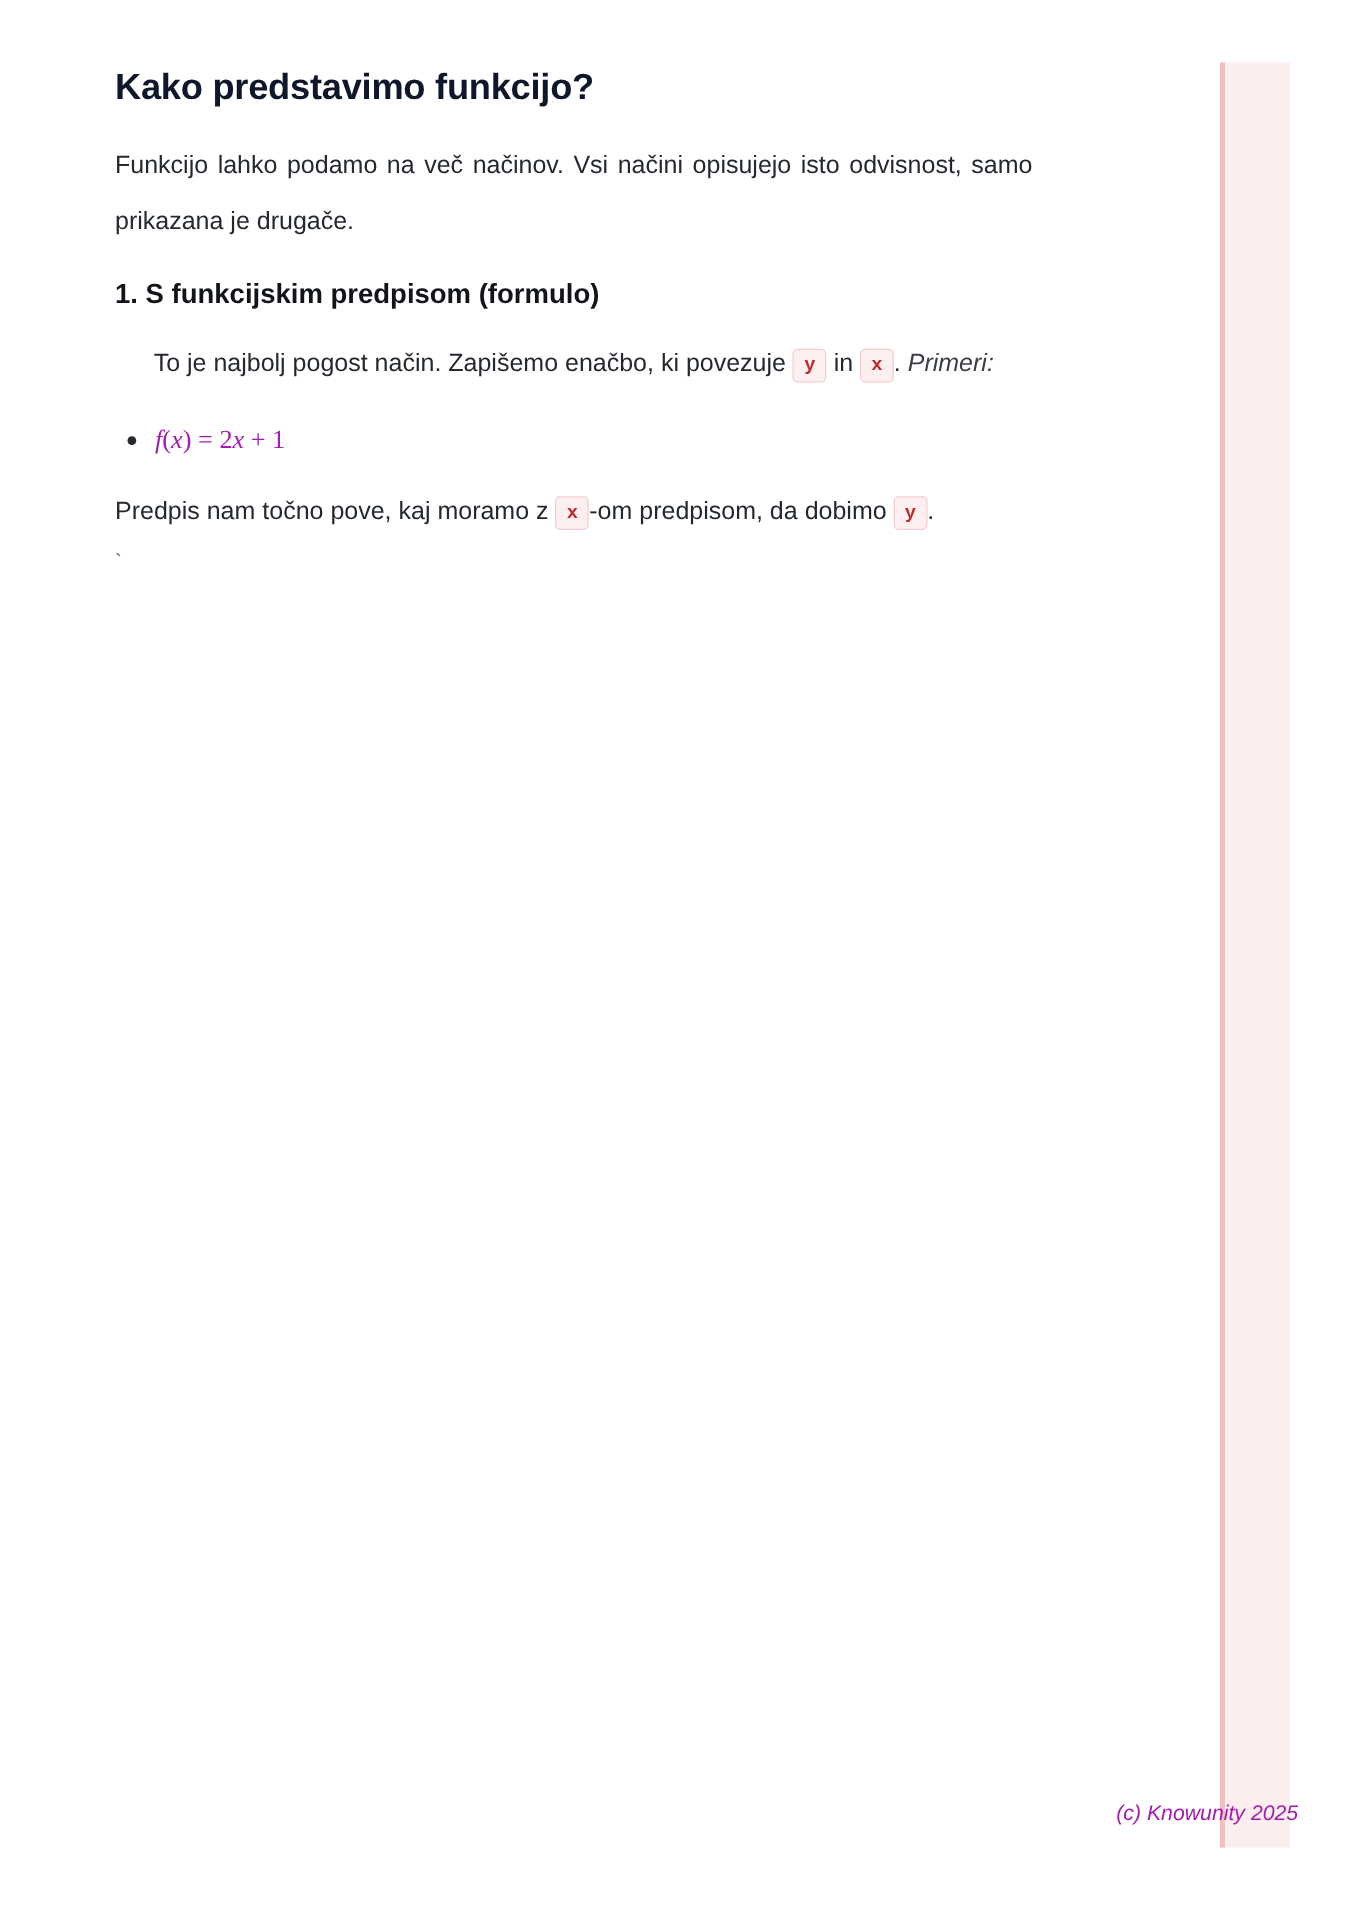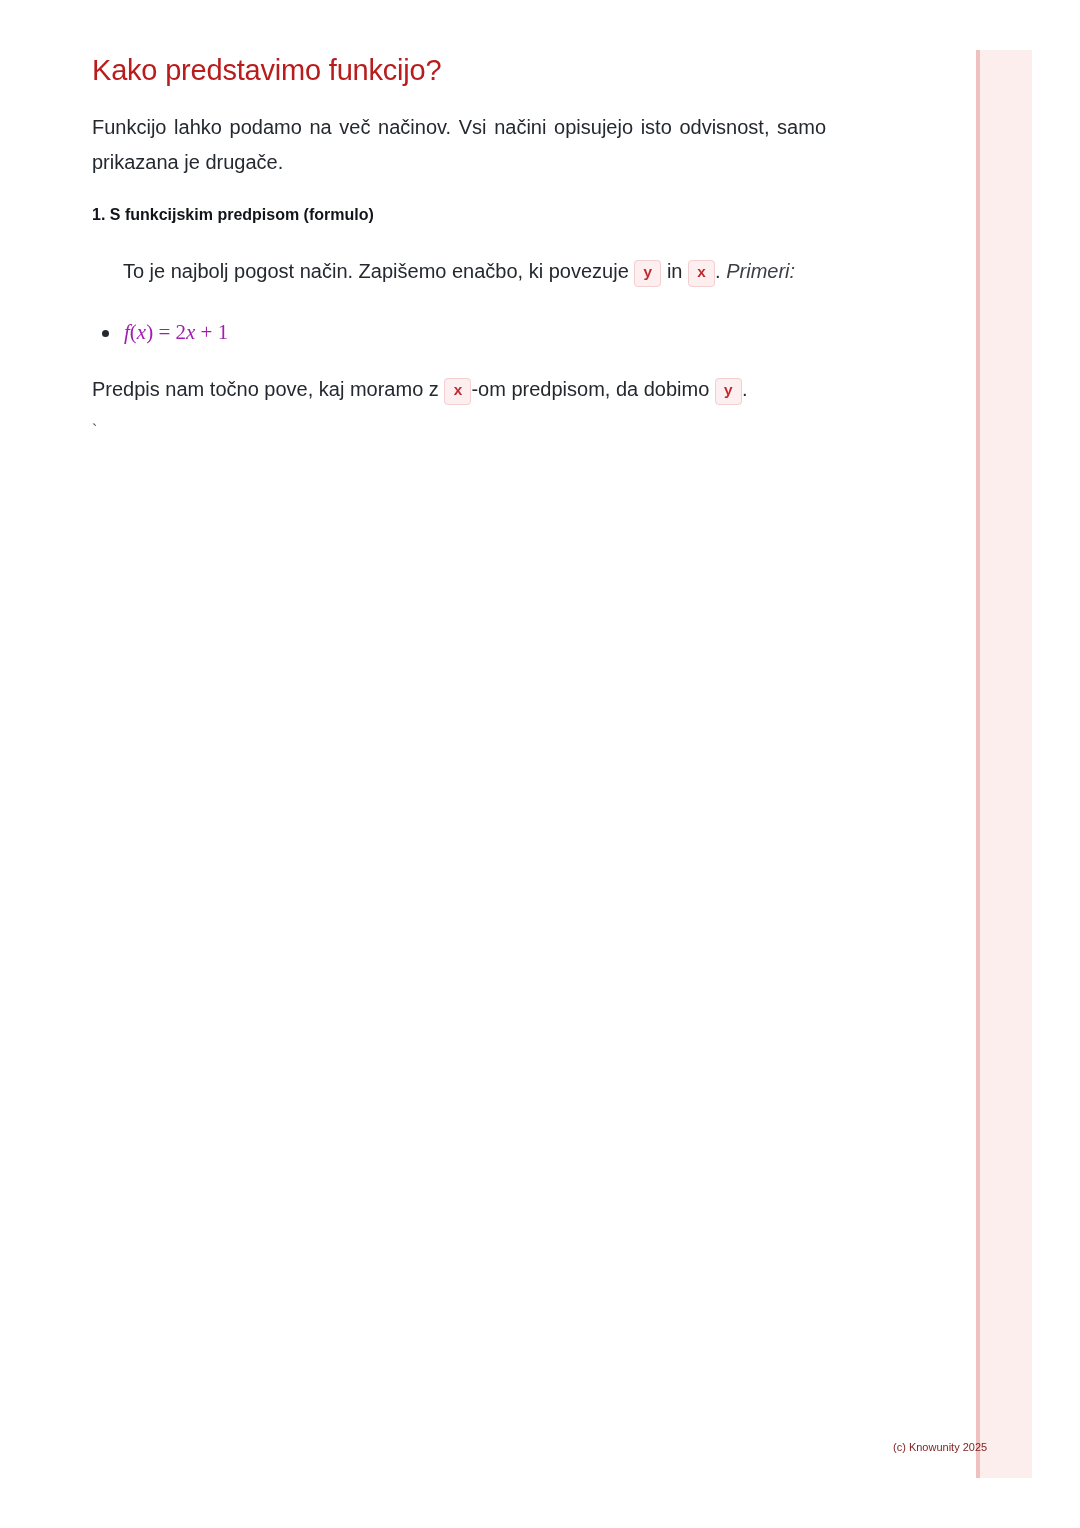--- a/index.html
+++ b/index.html
@@ -1,37 +1,37 @@
 <!DOCTYPE html>
 <html><head>
 <meta charset="utf-8">
 <style>
   html, body { margin: 0; padding: 0; background: #ffffff; }
   body { width: 1080px; height: 1528px; position: relative; overflow: hidden;
          font-family: "Liberation Sans", "DejaVu Sans", sans-serif; color: #1f2328; }
   .page { position: absolute; left: 92px; top: 50px; width: 734px; }
-  h1 { margin: 0; font-size: 29px; font-weight: 400; color: #b91c1c; line-height: 40px; letter-spacing: -0.2px; }
-  .intro { margin: 20px 0 0 0; font-size: 20px; line-height: 35px; text-align: justify; color: #24292f; }
-  h2 { margin: 20px 0 0 0; font-size: 16px; font-weight: 700; line-height: 30px; color: #111418; }
+  h1 { margin: 0; font-size: 29px; font-weight: 700; color: #0f172a; line-height: 40px; letter-spacing: -0.2px; }
+  .intro { margin: 20px 0 0 0; font-size: 20px; line-height: 45px; text-align: justify; color: #24292f; }
+  h2 { margin: 20px 0 0 0; font-size: 22px; font-weight: 700; line-height: 30px; color: #111418; }
   .p2 { margin: 26px 0 0 0; font-size: 20px; line-height: 30px; color: #24292f; text-align: center; }
   code.inl { font-family: "Liberation Mono", "DejaVu Sans Mono", monospace; font-size: 15px; font-weight: 700;
              color: #c0272d; background: #fdeff0; border: 1px solid #f3cfd1; border-radius: 4px;
              padding: 4px 8px; vertical-align: 1px; }
   .em { font-style: italic; color: #3a3f45; }
   ul.formulas { margin: 22px 0 0 0; padding: 0 0 0 32px; list-style: none; }
   ul.formulas li { position: relative; font-size: 20px; line-height: 43px; color: #a21caf; }
   ul.formulas li::before { content: ""; position: absolute; left: -22px; top: 19px; width: 7px; height: 7px;
                            border-radius: 50%; background: #24292f; }
   .math { font-family: "Liberation Serif", "DejaVu Serif", serif; font-size: 21px; }
   .math i { font-style: italic; }
   .p3 { margin: 20px 0 0 0; font-size: 20px; line-height: 30px; color: #24292f; }
   .tick { margin: 14px 0 0 0; font-size: 16px; color: #555; line-height: 20px; }
   .sidebar { position: absolute; left: 976px; top: 50px; width: 56px; height: 1428px;
              background: #fdeeee; border-left: 4px solid #efc0c0; box-sizing: border-box; }
-  .footer { position: absolute; left: 893px; top: 1441px; font-size: 11px; color: #7f1d1d; }
+  .footer { position: absolute; left: 893px; top: 1441px; font-size: 17px; color: #a21caf; font-style: italic; }
 </style>
 </head>
 <body>
 
 <div class="page">
   <h1>Kako predstavimo funkcijo?</h1>
 
   <p class="intro">Funkcijo lahko podamo na več načinov. Vsi načini opisujejo isto odvisnost, samo prikazana je drugače.</p>
 
   <h2>1. S funkcijskim predpisom (formulo)</h2>

